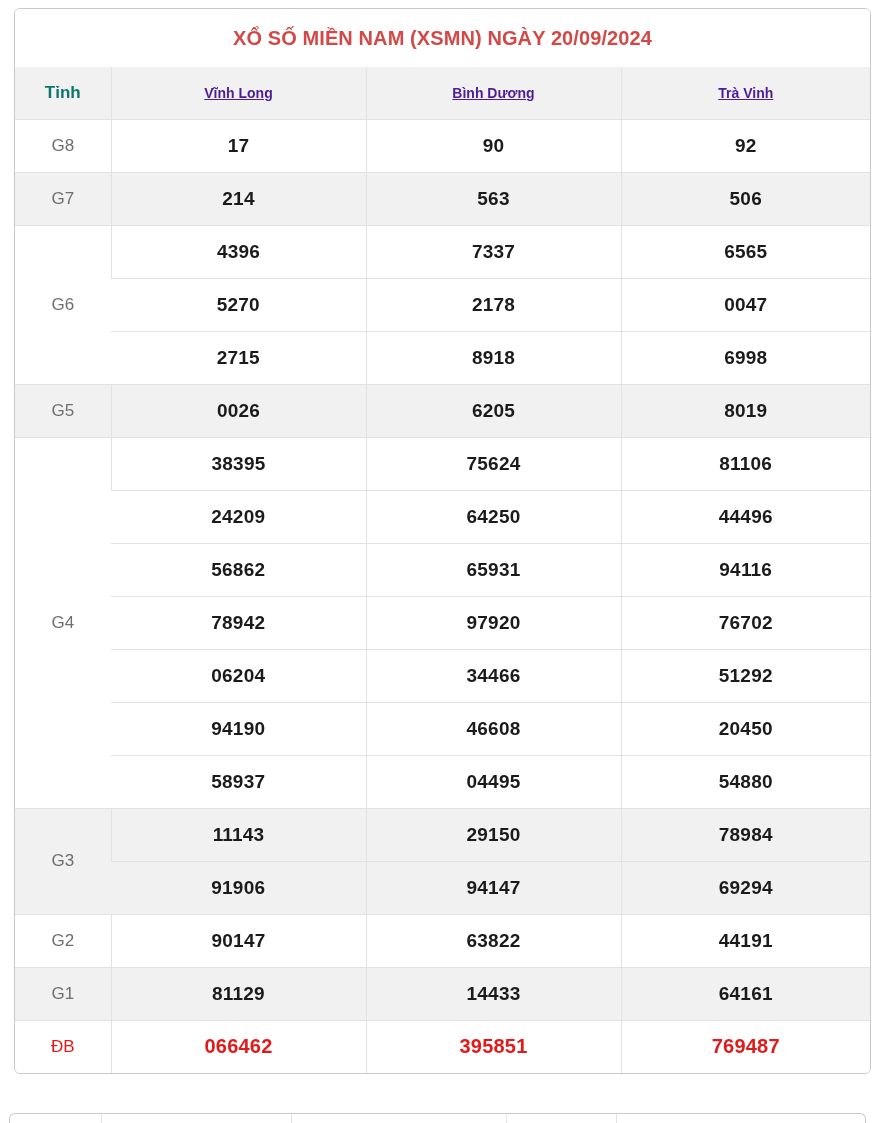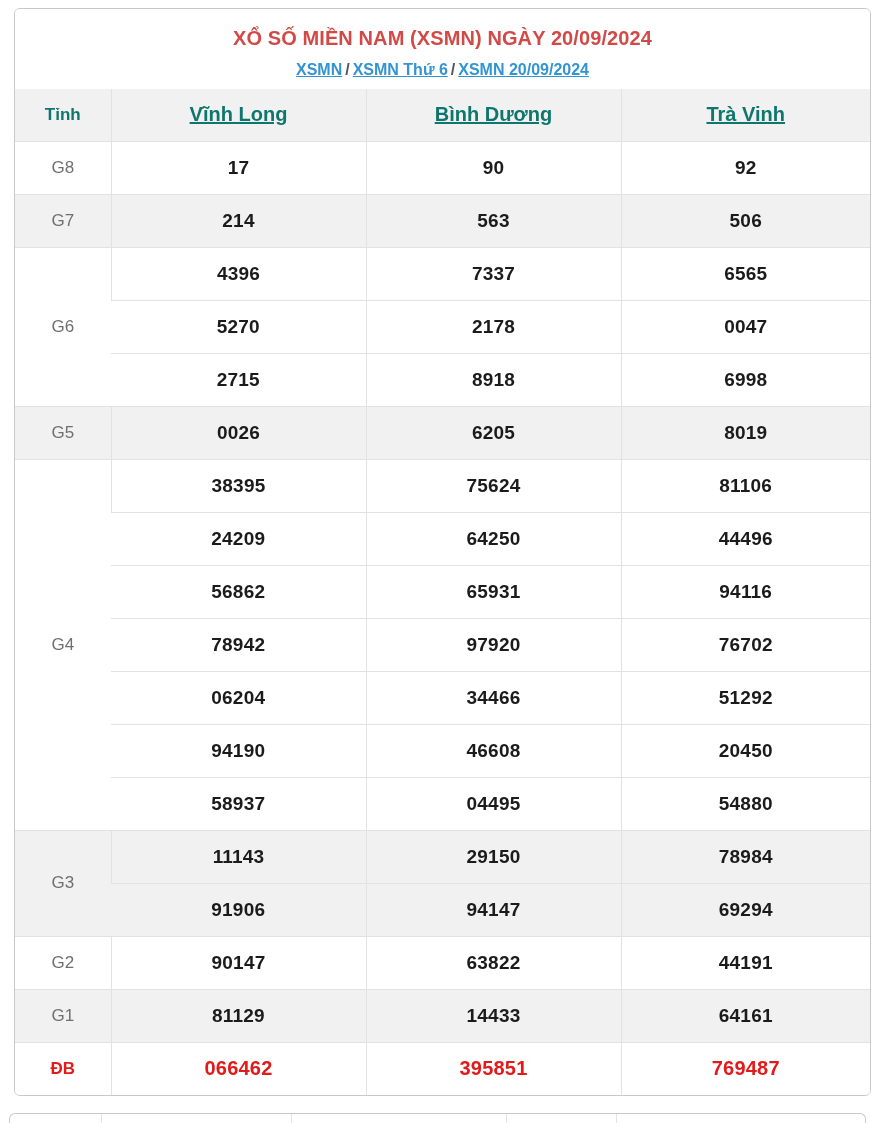--- a/index.html
+++ b/index.html
@@ -99,37 +99,37 @@
     border-top: none;
   }
 
   
   .th-tinh {
     font-size: 17px;
     font-weight: bold;
     color: #0f766e;
   }
   .th-prov a {
-    font-size: 20px;
-    font-weight: bold;
-    color: #0f766e;
+    font-size: 14px;
+    font-weight: bold;
+    color: #4c1d95;
     text-decoration: underline;
     white-space: nowrap;
     text-align: right;
   }
 
   
   .prize-label {
     font-size: 17px;
     font-weight: normal;
     color: #6f6f6f;
   }
   .prize-label.db {
     color: #e01b1b;
-    font-weight: bold;
+    font-weight: normal;
   }
 
   
   .num {
     font-size: 19px;
     font-weight: bold;
     color: #1b1b1b;
     letter-spacing: 0.2px;
   }
   .num.db {
@@ -179,23 +179,20 @@
 </style>
 </head>
 <body>
 
 <div class="page">
 
   <div class="result-card">
 
     <div class="title-block">
       <div class="page-title">XỔ SỐ MIỀN NAM (XSMN) NGÀY 20/09/2024</div>
-      <div class="breadcrumb">
-        <a href="#">XSMN</a><span class="sep">/</span><a href="#">XSMN Thứ 6</a><span class="sep">/</span><a href="#">XSMN 20/09/2024</a>
-      </div>
     </div>
 
     <table class="results">
       <colgroup>
         <col class="c-tinh">
         <col class="c-prov">
         <col class="c-prov2">
         <col class="c-prov3">
       </colgroup>
 

